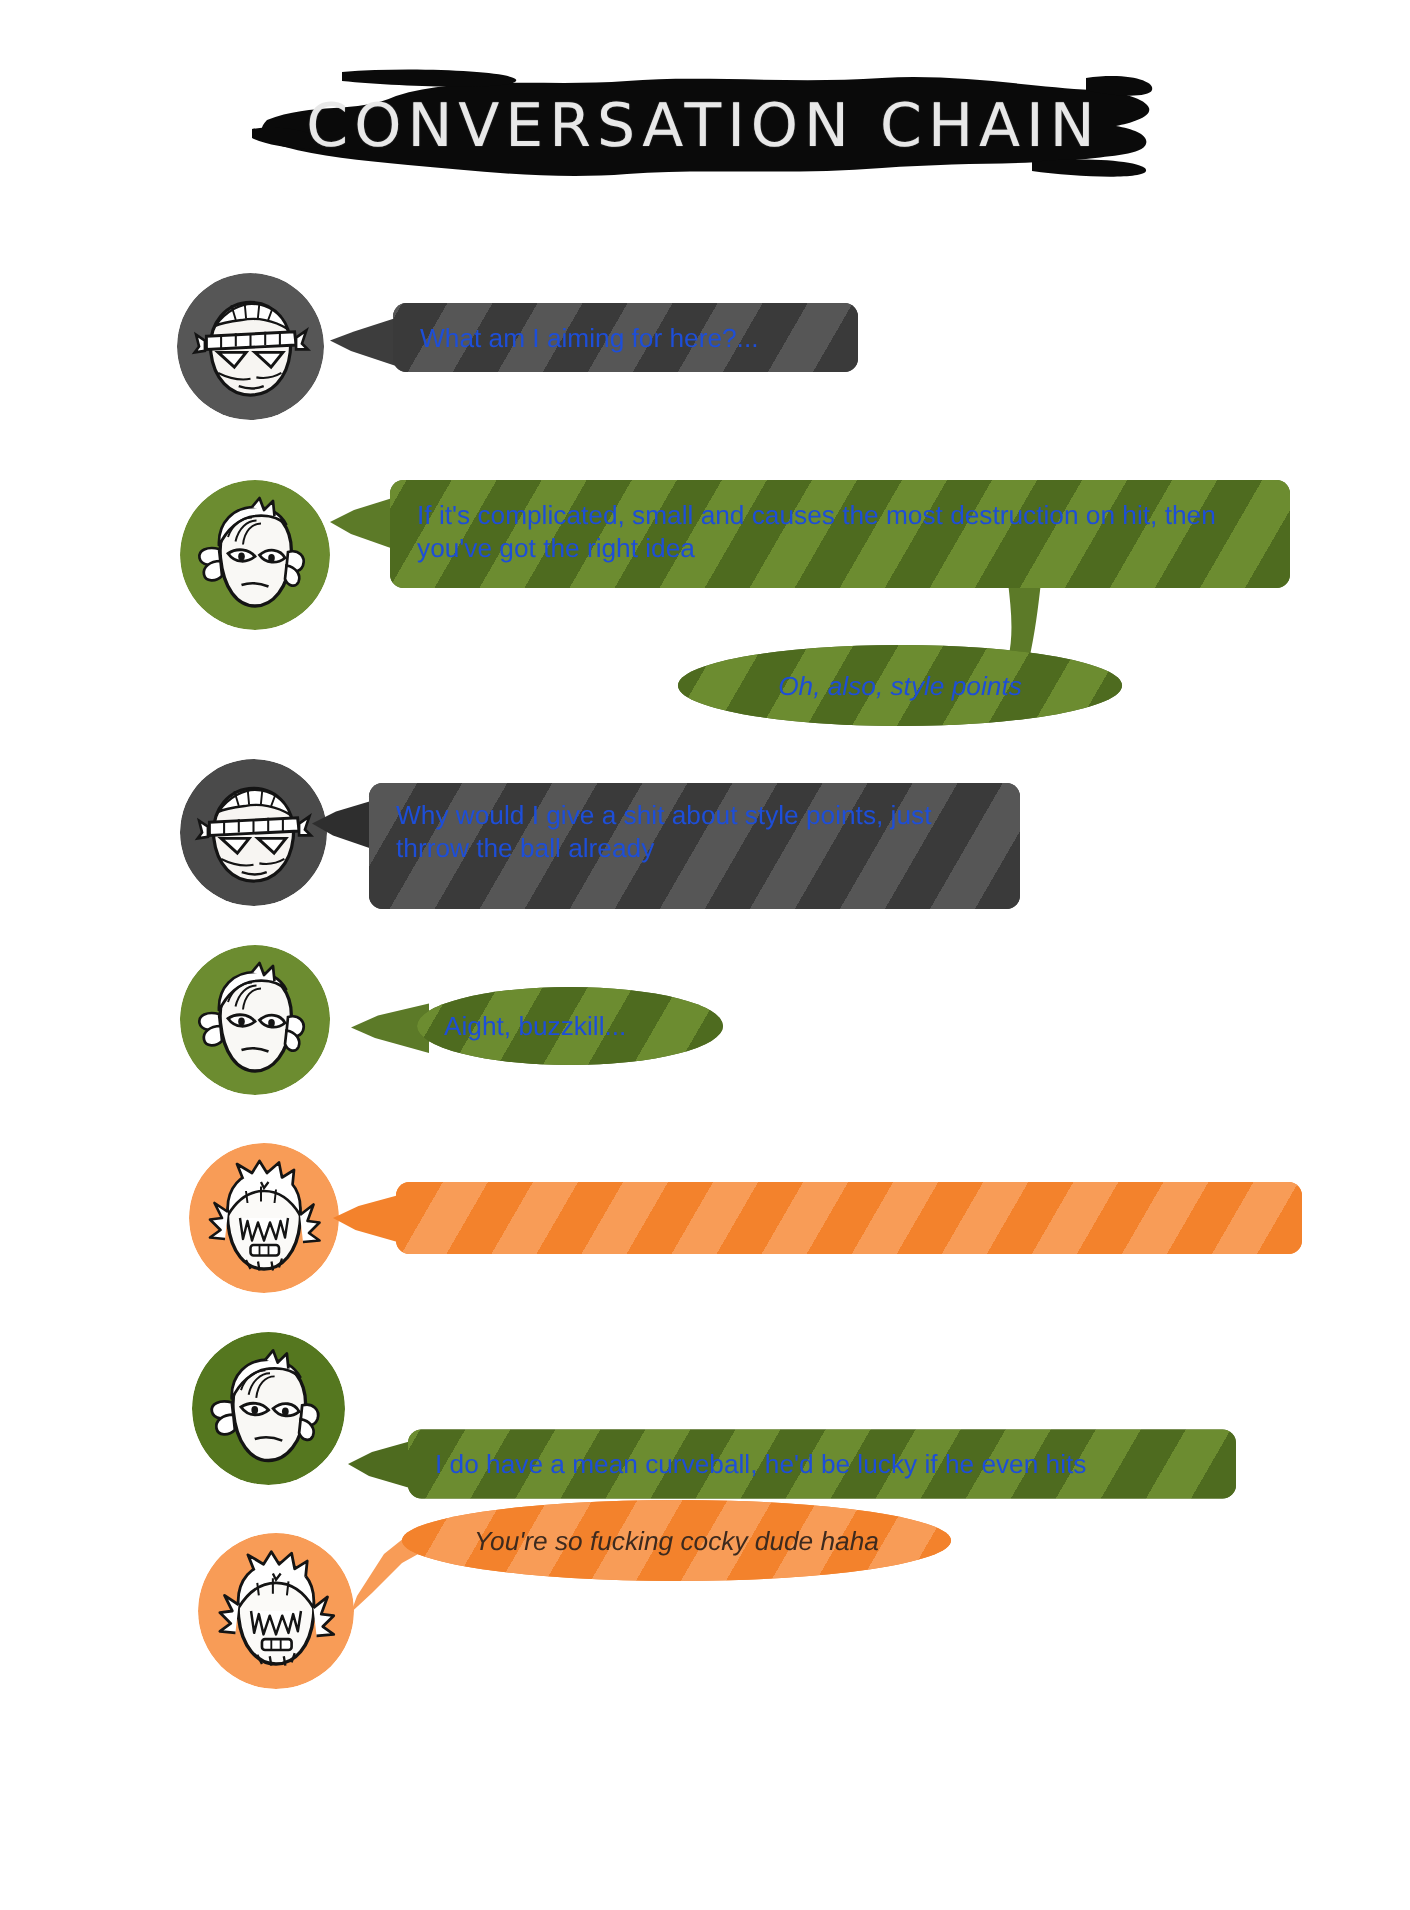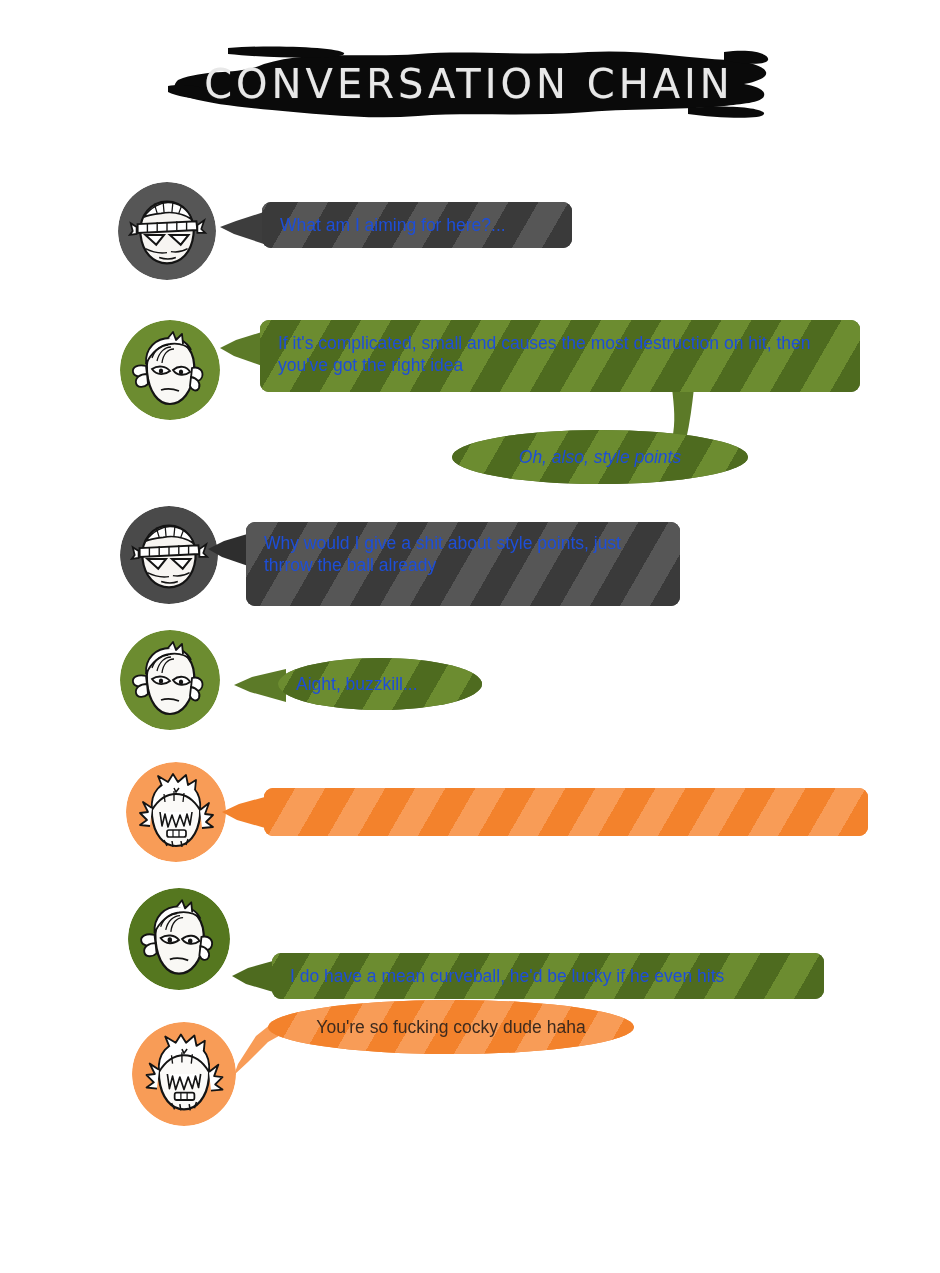--- a/index.html
+++ b/index.html
@@ -358,21 +358,21 @@
         <path d="M-16,-4 L-14,10 L-11,-2 L-8,11 L-4,-1 L0,11 L4,-1 L8,10 L11,-2 L14,9 L16,-4" fill="#ffffff" stroke="#141414" stroke-width="1.6" stroke-linejoin="round"></path>
         <path d="M-12,-22 L-11,-14 M-2,-25 L-2,-15 M8,-23 L7,-14" stroke="#141414" stroke-width="1.3" fill="none"></path>
         <path d="M-2,-28 L0,-24 L3,-28" stroke="#141414" stroke-width="1.5" fill="none"></path>
         <rect x="-9" y="14" width="19" height="7" rx="2" fill="#ffffff" stroke="#141414" stroke-width="1.7"></rect>
         <path d="M-3,14 L-3,21 M3,14 L3,21" stroke="#141414" stroke-width="1.2"></path>
         <path d="M-12,24 L-9,30 M-4,25 L-3,31 M5,25 L6,31 M12,23 L10,29" stroke="#141414" stroke-width="1.5" fill="none"></path>
       </g>
     </svg>
   </div>
 
-  <div class="bubble ellipse-bubble dark-text" style="left:268px; top:1000px; width:366px; height:54px; justify-content:center;">
+  <div class="bubble ellipse-bubble dark-text" style="left:268px; top:1000px; width:366px; height:54px; justify-content:center;font-style:italic;">
     <svg class="tail" style="left:-34px; top:18px; width:54px; height:58px;" viewBox="0 0 54 58">
       <path d="M54,0 L42,2 L22,18 L4,46 L0,57 L14,44 L34,24 L52,14 Z" fill="#f89c57"></path>
     </svg>
     <div class="fill" style="background:#f3822c;"></div>
     <div class="stripes stripe-orange"></div>
     <div class="txt" style="text-align:center;">You're so fucking cocky dude haha</div>
   </div>
 </div>
 
 </body></html>

